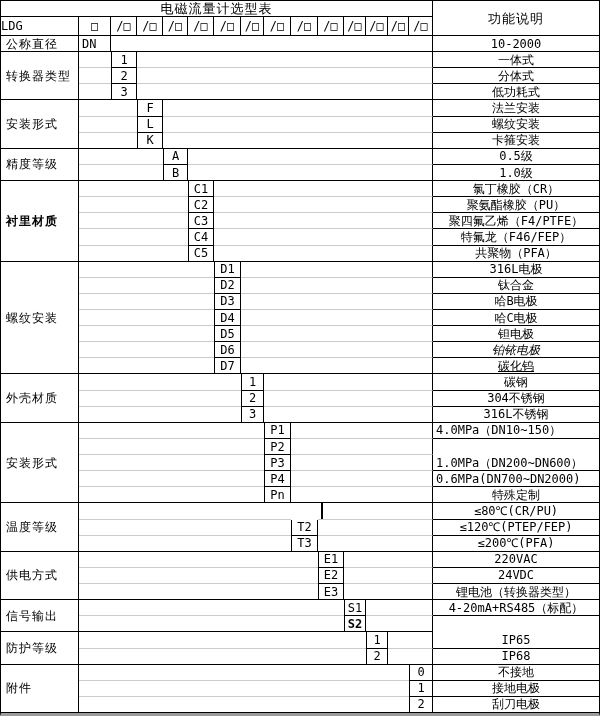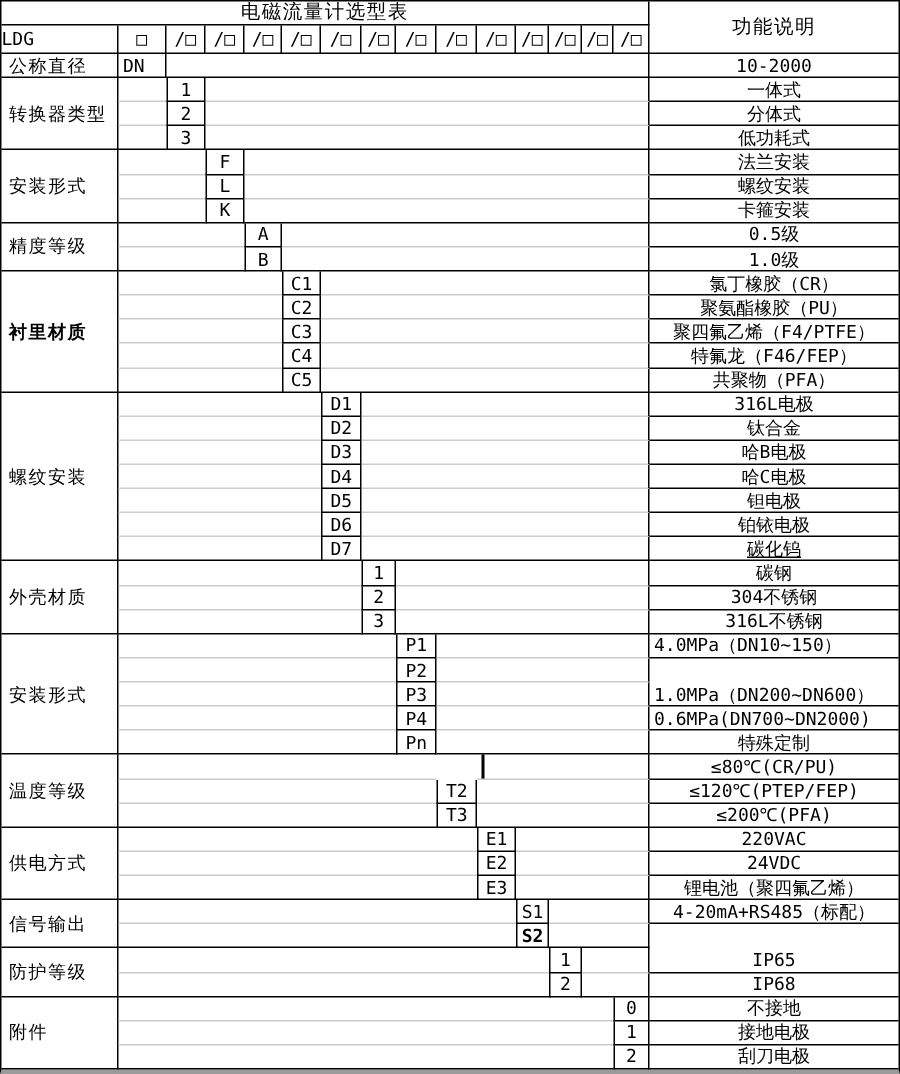--- a/index.html
+++ b/index.html
@@ -136,21 +136,21 @@
       <div class="c bb br bl" style="grid-area: 20 / 7 / 21 / 8;">D4</div>
       <div class="c br gb" style="grid-area: 20 / 8 / 21 / 16;"></div>
       <div class="c fn bb" style="grid-area: 20 / 16 / 21 / 17;">哈C电极</div>
       <div class="c gb" style="grid-area: 21 / 2 / 22 / 7;"></div>
       <div class="c bb br bl" style="grid-area: 21 / 7 / 22 / 8;">D5</div>
       <div class="c br gb" style="grid-area: 21 / 8 / 22 / 16;"></div>
       <div class="c fn bb" style="grid-area: 21 / 16 / 22 / 17;">钽电极</div>
       <div class="c gb" style="grid-area: 22 / 2 / 23 / 7;"></div>
       <div class="c bb br bl" style="grid-area: 22 / 7 / 23 / 8;">D6</div>
       <div class="c br gb" style="grid-area: 22 / 8 / 23 / 16;"></div>
-      <div class="c fn bb" style="grid-area: 22 / 16 / 23 / 17;">铂铱电极</div>
+      <div class="c fn bb" style="grid-area: 22 / 16 / 23 / 17; font-style: italic;">铂铱电极</div>
       <div class="c bb" style="grid-area: 23 / 2 / 24 / 7;"></div>
       <div class="c bb br bl" style="grid-area: 23 / 7 / 24 / 8;">D7</div>
       <div class="c br bb" style="grid-area: 23 / 8 / 24 / 16;"></div>
       <div class="c fn bb" style="grid-area: 23 / 16 / 24 / 17; text-decoration: underline;">碳化钨</div>
       <div class="c label br bb" style="grid-area: 24 / 1 / 27 / 2;">外壳材质</div>
       <div class="c gb" style="grid-area: 24 / 2 / 25 / 8;"></div>
       <div class="c bb br bl" style="grid-area: 24 / 8 / 25 / 9;">1</div>
       <div class="c br gb" style="grid-area: 24 / 9 / 25 / 16;"></div>
       <div class="c fn bb" style="grid-area: 24 / 16 / 25 / 17;">碳钢</div>
       <div class="c gb" style="grid-area: 25 / 2 / 26 / 8;"></div>
@@ -199,21 +199,21 @@
       <div class="c bb br bl" style="grid-area: 35 / 11 / 36 / 12;">E1</div>
       <div class="c br gb" style="grid-area: 35 / 12 / 36 / 16;"></div>
       <div class="c fn bb" style="grid-area: 35 / 16 / 36 / 17;">220VAC</div>
       <div class="c gb" style="grid-area: 36 / 2 / 37 / 11;"></div>
       <div class="c bb br bl" style="grid-area: 36 / 11 / 37 / 12;">E2</div>
       <div class="c br gb" style="grid-area: 36 / 12 / 37 / 16;"></div>
       <div class="c fn bb" style="grid-area: 36 / 16 / 37 / 17;">24VDC</div>
       <div class="c bb" style="grid-area: 37 / 2 / 38 / 11;"></div>
       <div class="c bb br bl" style="grid-area: 37 / 11 / 38 / 12;">E3</div>
       <div class="c br bb" style="grid-area: 37 / 12 / 38 / 16;"></div>
-      <div class="c fn bb" style="grid-area: 37 / 16 / 38 / 17;">锂电池（聚四氟乙烯）</div>
+      <div class="c fn bb" style="grid-area: 37 / 16 / 38 / 17;">锂电池（转换器类型）</div>
       <div class="c label br bb" style="grid-area: 38 / 1 / 40 / 2;">信号输出</div>
       <div class="c gb" style="grid-area: 38 / 2 / 39 / 12;"></div>
       <div class="c bb br bl" style="grid-area: 38 / 12 / 39 / 13;">S1</div>
       <div class="c br gb" style="grid-area: 38 / 13 / 39 / 16;"></div>
       <div class="c fn bb" style="grid-area: 38 / 16 / 39 / 17;">4-20mA+RS485（标配）</div>
       <div class="c bb" style="grid-area: 39 / 2 / 40 / 12;"></div>
       <div class="c bb br bl" style="grid-area: 39 / 12 / 40 / 13; font-weight: bold;">S2</div>
       <div class="c br bb" style="grid-area: 39 / 13 / 40 / 16;"></div>
       <div class="c label br bb" style="grid-area: 40 / 1 / 42 / 2;">防护等级</div>
       <div class="c gb" style="grid-area: 40 / 2 / 41 / 13;"></div>

